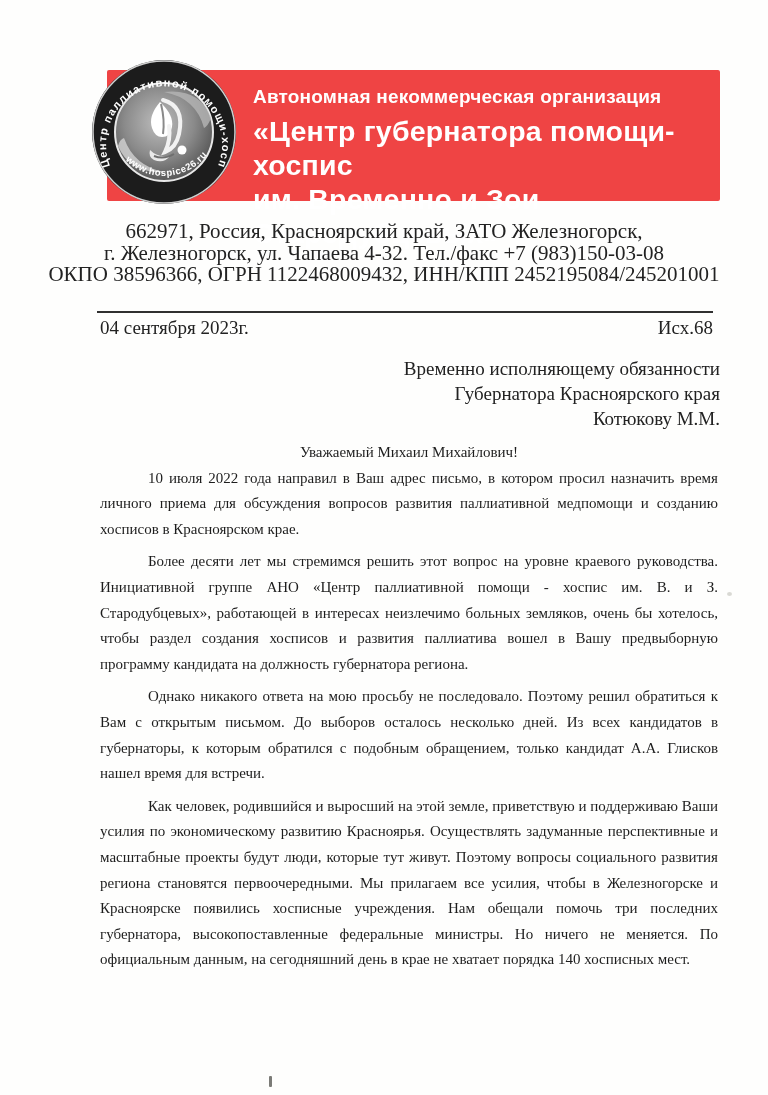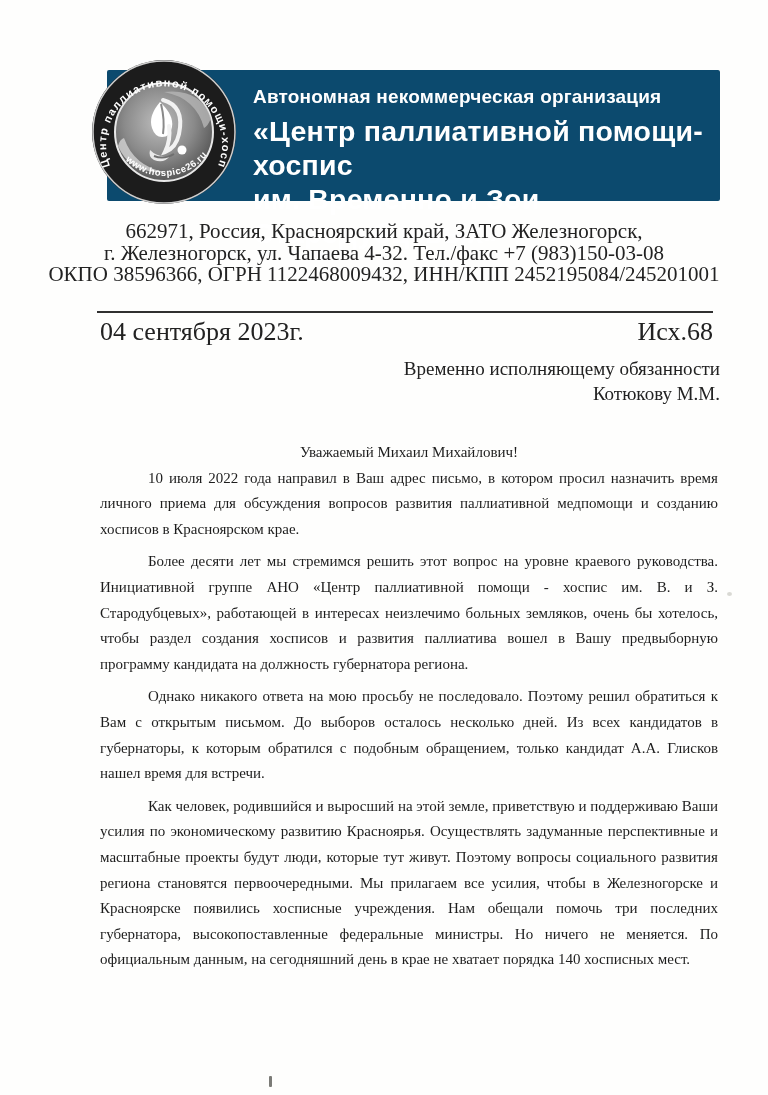--- a/index.html
+++ b/index.html
@@ -8,21 +8,21 @@
     width:768px;height:1095px;
     background:#fefefd;
     overflow:hidden;
     font-family:"Liberation Serif","DejaVu Serif",serif;
     color:#1f1f1f;
     margin:0 auto;
   }
   
   .banner{
     position:absolute;left:107px;top:70px;width:613px;height:131px;
-    background:#0c4a6e;
+    background:#ef4444;
     border-radius:2px;
     box-sizing:border-box;
     padding:16px 10px 0 146px;
     font-family:"Liberation Sans","DejaVu Sans",sans-serif;
     color:#ffffff;
   }
   .banner .org-type{
     font-size:19px;font-weight:bold;letter-spacing:.2px;
     margin:0 0 6px 0;
   }
@@ -41,21 +41,21 @@
     color:#222;
   }
   
   .rule{
     position:absolute;left:97px;top:311px;width:616px;height:0;
     border-top:2px solid #303030;
   }
   .meta-row{
     position:absolute;left:100px;top:317px;width:613px;
     display:flex;justify-content:space-between;
-    font-size:26px;color:#222;
+    font-size:19px;color:#222;
   }
   
   .recipient{
     position:absolute;right:48px;top:356px;width:320px;
     text-align:right;
     font-size:19px;line-height:25px;color:#222;
   }
   
   .letter-body{
     position:absolute;left:100px;top:440px;width:618px;
@@ -80,21 +80,21 @@
   }
 </style>
 </head>
 <body>
 
 <div class="page">
 
   <div class="banner">
     <p class="org-type">Автономная некоммерческая организация</p>
     <p class="org-name">
-      <span>«Центр паллиативной помощи-хоспис</span><br>
+      <span>«Центр губернатора помощи-хоспис</span><br>
       <span>им. Временно и Зои Стародубцевых»</span>
     </p>
   </div>
 
   <div class="logo">
     <svg width="148" height="148" viewBox="0 0 148 148">
       <defs>
         <radialGradient id="discGrad" cx="45%" cy="40%" r="65%">
           <stop offset="0%" stop-color="#bdbdbd"></stop>
           <stop offset="55%" stop-color="#8a8a8a"></stop>
@@ -134,20 +134,21 @@
 
   <div class="rule"></div>
 
   <div class="meta-row">
     <span>04 сентября 2023г.</span>
     <span>Исх.68</span>
   </div>
 
   <div class="recipient">
     <div>Временно исполняющему обязанности</div>
+    <div>Губернатора Красноярского края</div>
     <div>Котюкову М.М.</div>
   </div>
 
   <div class="letter-body">
     <p class="salutation">Уважаемый Михаил Михайлович!</p>
     <p class="para">10 июля 2022 года направил в Ваш адрес письмо, в котором просил назначить время личного приема для обсуждения вопросов развития паллиативной медпомощи и созданию хосписов в Красноярском крае.</p>
     <p class="para">Более десяти лет мы стремимся решить этот вопрос на уровне краевого руководства. Инициативной группе АНО «Центр паллиативной помощи - хоспис им. В. и З. Стародубцевых», работающей в интересах неизлечимо больных земляков, очень бы хотелось, чтобы раздел создания хосписов и развития паллиатива вошел в Вашу предвыборную программу кандидата на должность губернатора региона.</p>
     <p class="para">Однако никакого ответа на мою просьбу не последовало. Поэтому решил обратиться к Вам с открытым письмом. До выборов осталось несколько дней. Из всех кандидатов в губернаторы, к которым обратился с подобным обращением, только кандидат А.А. Глисков нашел время для встречи.</p>
     <p class="para">Как человек, родившийся и выросший на этой земле, приветствую и поддерживаю Ваши усилия по экономическому развитию Красноярья. Осуществлять задуманные перспективные и масштабные проекты будут люди, которые тут живут. Поэтому вопросы социального развития региона становятся первоочередными. Мы прилагаем все усилия, чтобы в Железногорске и Красноярске появились хосписные учреждения. Нам обещали помочь три последних губернатора, высокопоставленные федеральные министры. Но ничего не меняется. По официальным данным, на сегодняшний день в крае не хватает порядка 140 хосписных мест.</p>
   </div>

